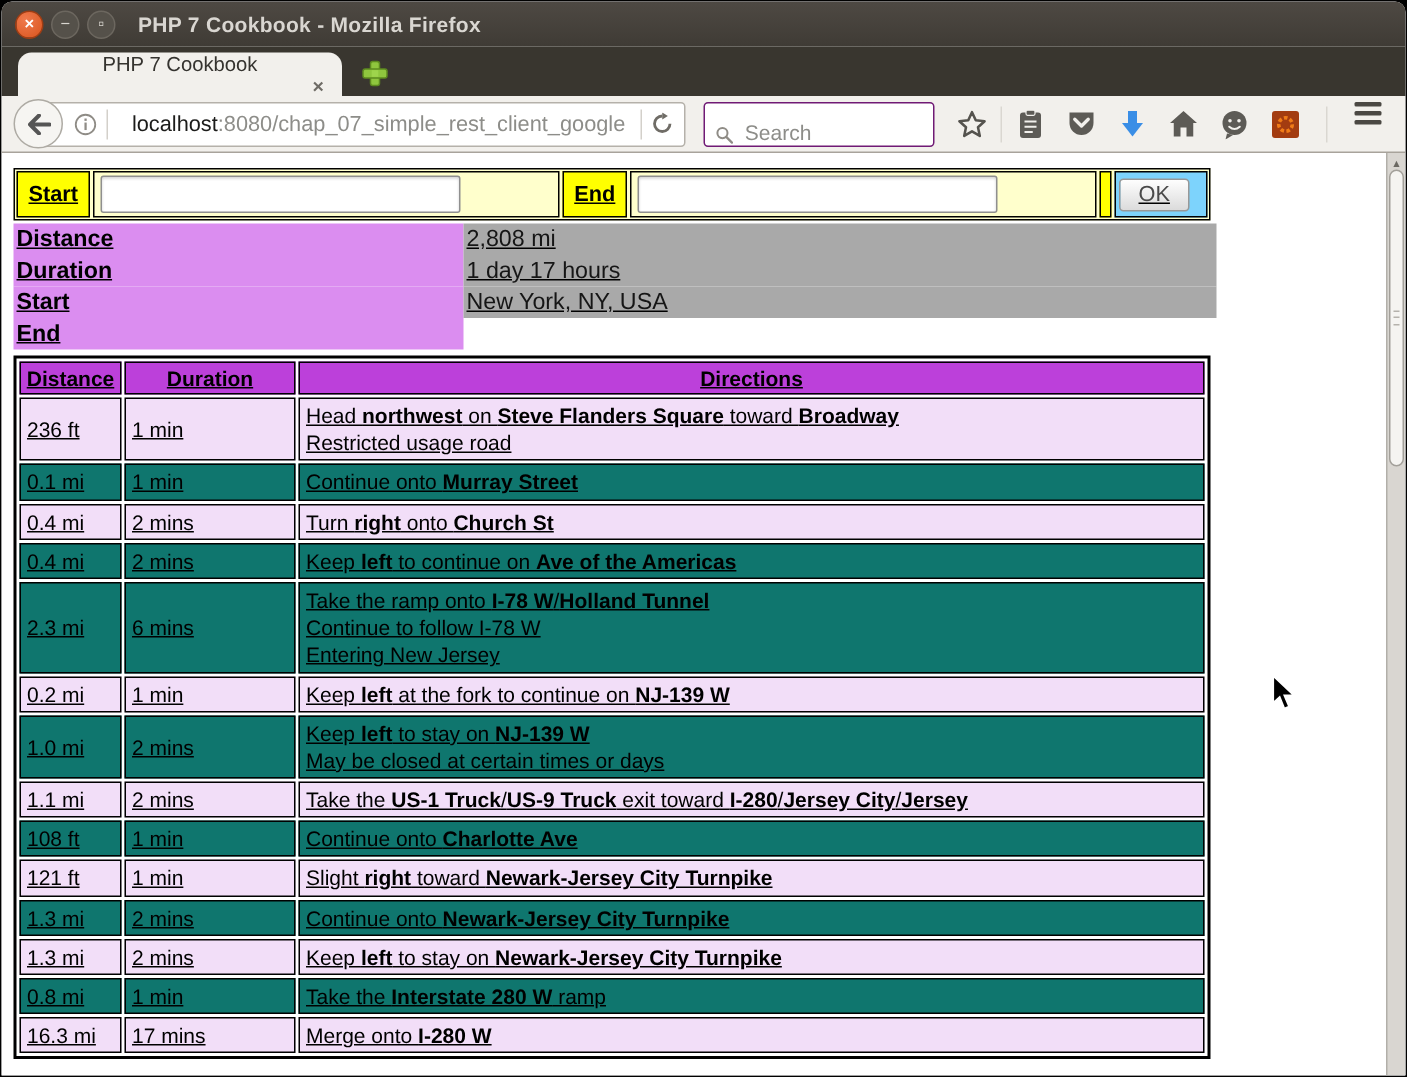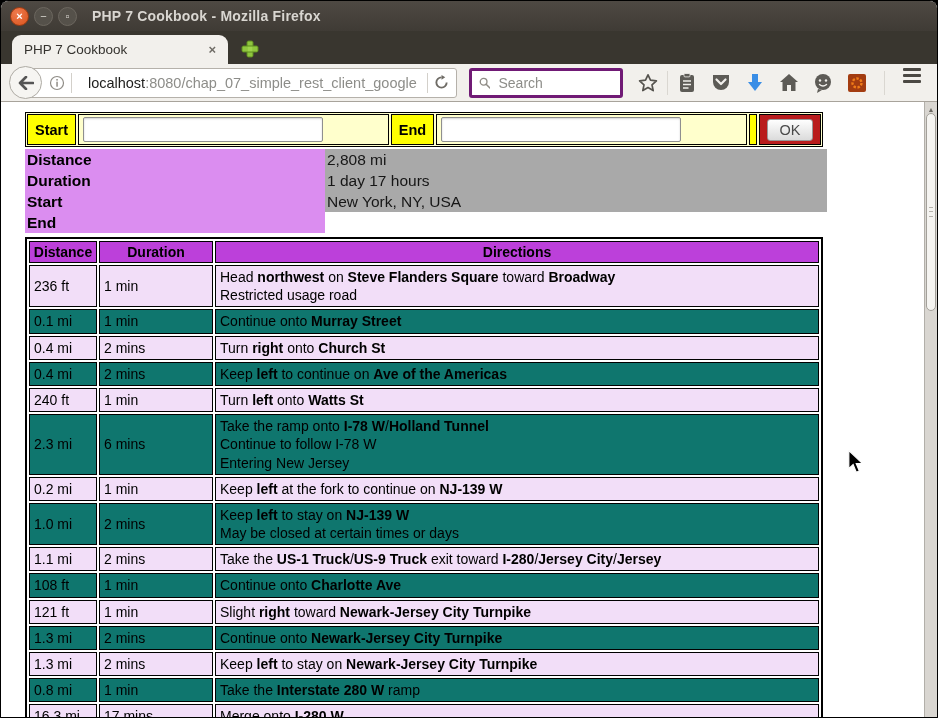--- a/index.html
+++ b/index.html
@@ -13,57 +13,57 @@
             display:flex;align-items:center;padding:0 9px;}
   .wbtn{width:19px;height:19px;border-radius:50%;display:grid;place-items:center;
         font-size:11px;line-height:1;margin-right:5px;box-sizing:border-box;cursor:default;}
   .wbtn.close{background:radial-gradient(circle at 35% 30%,#ef7a4d,#d9541d);border:1px solid #9e3d14;color:#fff;font-weight:bold;}
   .wbtn.minmax{background:#55514a;border:1px solid #6c675f;color:#d9d6d0;}
   .wtitle{color:#d9d6d1;font-weight:bold;font-size:14px;margin-left:10px;letter-spacing:.2px;}
 
   
   .tabstrip{height:33px;flex:0 0 33px;background:#39362f;display:flex;align-items:flex-end;padding-left:11px;}
   .tab{height:29px;width:216px;background:#f2f0ec;border-radius:9px 9px 0 0;display:flex;
-       align-items:center;padding:0 12px;font-size:13.5px;color:#35332f;box-sizing:border-box;}
+       align-items:center;padding:0 12px;font-size:13.5px;color:#35332f;box-sizing:border-box;flex-direction:column;}
   .tab-close{margin-left:auto;color:#6f6c66;font-size:13px;font-weight:bold;cursor:default;}
   .newtab{margin:0 0 5px 12px;display:grid;place-items:center;}
 
   
   .toolbar{height:38px;flex:0 0 38px;background:#f2f0ec;border-bottom:1px solid #a8a39b;
            display:flex;align-items:center;padding:0 8px;box-sizing:border-box;}
   .back-btn{width:31px;height:31px;border-radius:50%;border:1px solid #aeaba4;background:#f6f5f2;
             display:grid;place-items:center;z-index:2;flex:0 0 31px;}
   .url-box{height:30px;width:436px;background:#fff;border:1px solid #b5b1aa;border-radius:3px;
            box-sizing:border-box;display:flex;align-items:center;margin-left:-16px;padding-left:22px;overflow:hidden;text-align:center;}
   .url-text{font-size:14.5px;white-space:nowrap;overflow:hidden;flex:1;margin-left:6px;}
   .url-host{color:#1c1c1a;}
   .url-path{color:#8d8d89;}
   .vdiv{width:1px;height:20px;background:#d3d0ca;margin:0 6px;flex:0 0 1px;}
-  .search-box{height:30px;width:156px;background:#fff;border:3px solid #701a75;border-radius:3px;
-              box-sizing:border-box;display:flex;align-items:center;padding:0 7px;margin-left:12px;}
+  .search-box{height:30px;width:156px;background:#fff;border:1px solid #701a75;border-radius:3px;
+              box-sizing:border-box;display:flex;align-items:flex-end;padding:0 7px;margin-left:12px;}
   .search-box input{border:none;outline:none;width:100%;font-size:14px;color:#444;margin-left:6px;background:transparent;font-family:"Liberation Sans",sans-serif;}
   .search-box input::placeholder{color:#8d8d89;}
   .tbtn{width:34px;height:30px;display:grid;place-items:center;flex:0 0 34px;}
   .vsep{width:1px;height:24px;background:#dad7d1;margin:0 2px;flex:0 0 1px;}
   .hamburger{display:flex;flex-direction:column;gap:3px;}
   .hamburger div{width:18px;height:3px;background:#4b4843;border-radius:1px;}
 
   
-  .content{flex:1;background:#fff;position:relative;overflow:hidden;padding:10px 0 0 24px;box-sizing:border-box;}
+  .content{flex:1;background:#fff;position:relative;overflow:hidden;padding:10px 0 0 8px;box-sizing:border-box;text-decoration:underline;}
 
   
   .qform{display:flex;gap:2px;width:798px;box-sizing:border-box;border:1px solid #000;
          background:#ffffcc;padding:1px;font-size:14.5px;}
   .cell{border:1px solid #000;box-sizing:border-box;display:flex;align-items:center;}
   .cell-label{background:#ffff00;font-weight:bold;padding:3px 7px;}
   .cell-input{background:#ffffcc;flex:1;padding:2px 4px;}
   .cell-input input{width:234px;height:21px;border:1px solid #8f8f8f;border-radius:2px;
                     box-shadow:inset 0 1px 2px rgba(0,0,0,.18);font-family:"Liberation Sans",sans-serif;}
   .cell-spacer{background:#ffff00;width:8px;flex:0 0 8px;}
-  .cell-ok{background:#b91c1c;width:62px;flex:0 0 62px;justify-content:center;padding:2px;}
+  .cell-ok{background:#7dd3fc;width:62px;flex:0 0 62px;padding:2px;}
   .okbtn{font-size:14.5px;color:#4a4a4a;background:linear-gradient(#fefefe,#dbdbdb);
          border:1px solid #989898;border-radius:3px;padding:2px 12px;font-family:"Liberation Sans",sans-serif;}
 
   
   .summary{width:802px;margin-top:2px;font-size:15.5px;}
   .sum-row{display:flex;height:21px;line-height:21px;}
   .sum-label{width:300px;flex:0 0 300px;background:#db8df0;font-weight:bold;padding-left:2px;box-sizing:border-box;color:#000;}
   .sum-value{flex:1;background:#a9a9a9;padding-left:2px;color:#161616;}
 
   
@@ -259,25 +259,20 @@
           <tr class="odd">
             <td>0.4 mi</td>
             <td>2 mins</td>
             <td>Turn <b>right</b> onto <b>Church St</b></td>
           </tr>
           <tr class="even">
             <td>0.4 mi</td>
             <td>2 mins</td>
             <td>Keep <b>left</b> to continue on <b>Ave of the Americas</b></td>
           </tr>
-          <tr class="odd">
-            <td>240 ft</td>
-            <td>1 min</td>
-            <td>Turn <b>left</b> onto <b>Watts St</b></td>
-          </tr>
           <tr class="even">
             <td>2.3 mi</td>
             <td>6 mins</td>
             <td>Take the ramp onto <b>I-78 W</b>/<b>Holland Tunnel</b><br>Continue to follow I-78 W<br>Entering New Jersey</td>
           </tr>
           <tr class="odd">
             <td>0.2 mi</td>
             <td>1 min</td>
             <td>Keep <b>left</b> at the fork to continue on <b>NJ-139 W</b></td>
           </tr>

